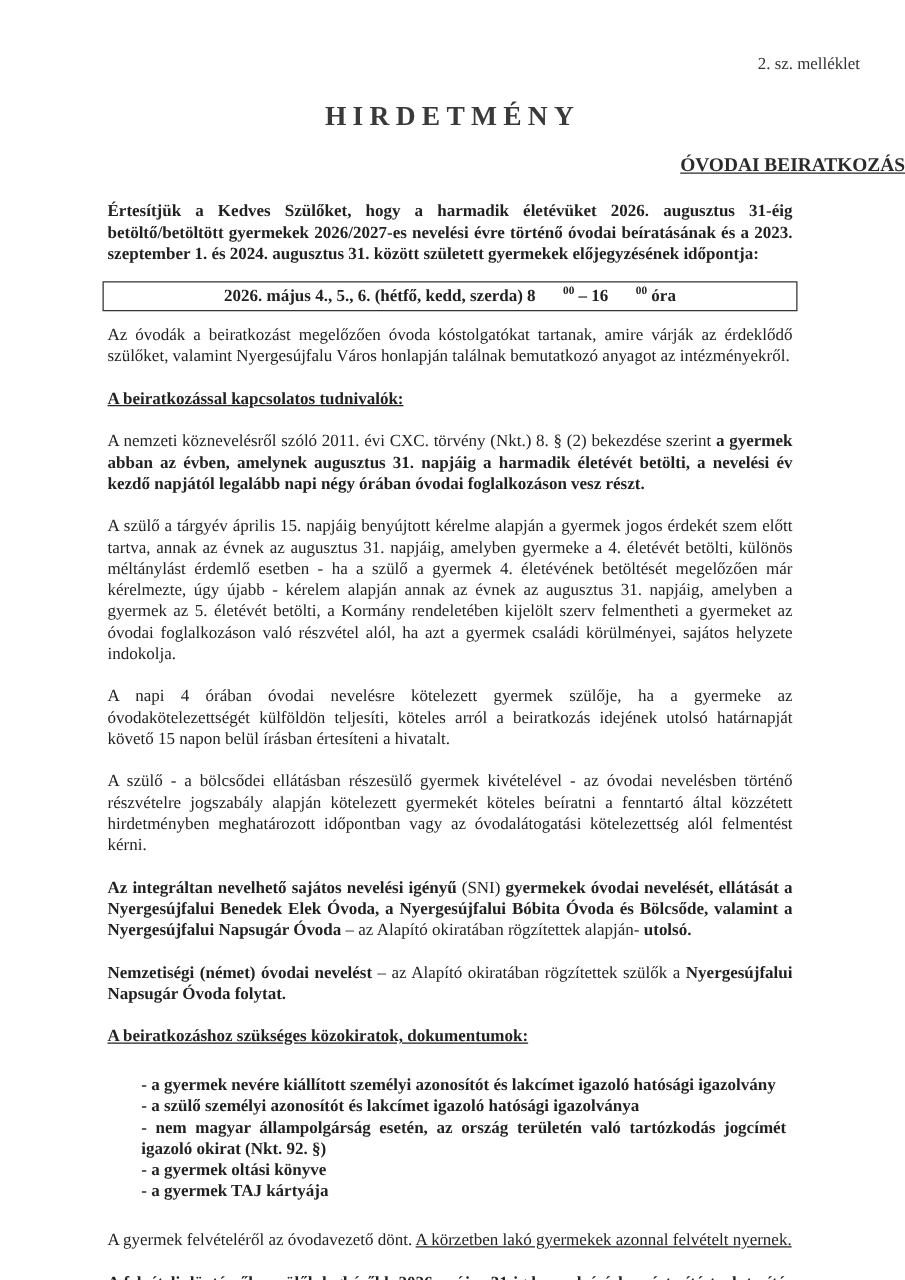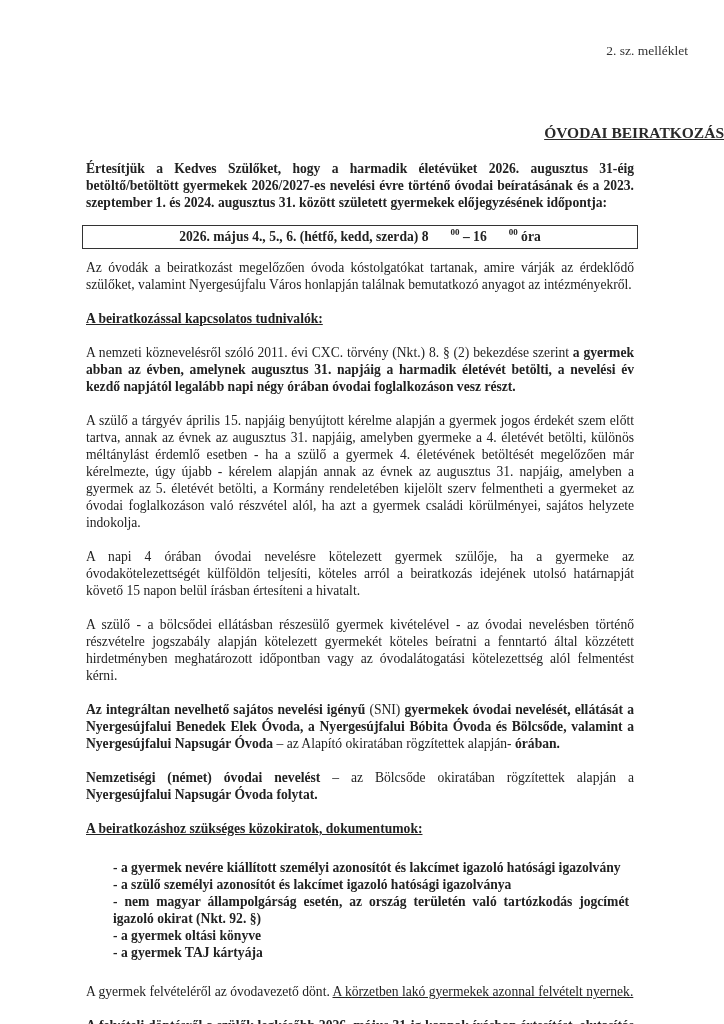--- a/index.html
+++ b/index.html
@@ -33,20 +33,21 @@
   .gap-s { height: 10px; }
   .heading { font-weight: bold; text-decoration: underline; }
   .doclist { margin: 5px; padding-left: 22px; list-style: none; font-weight: bold; }
   .doclist li { margin: 0; text-align: justify; }
 </style>
 </head>
 <body>
 
 <div class="page">
   <div class="annex">2. sz. melléklet</div>
+  <div class="title">HIRDETMÉNY</div>
   <div class="subtitle">ÓVODAI BEIRATKOZÁS</div>
 
   <div class="content">
     <p class="intro">Értesítjük a Kedves Szülőket, hogy a harmadik életévüket 2026. augusztus 31-éig betöltő/betöltött gyermekek 2026/2027-es nevelési évre történő óvodai beíratásának és a 2023. szeptember 1. és 2024. augusztus 31. között született gyermekek előjegyzésének időpontja:</p>
 
     <div class="datebox">
       <span>2026. május 4., 5., 6. (hétfő, kedd, szerda)</span>
       <span><span>8</span><sup>00</sup></span>
       <span>–</span>
       <span><span>16</span><sup>00</sup></span>
@@ -65,24 +66,24 @@
     <div class="gap"></div>
     <p>A szülő a tárgyév április 15. napjáig benyújtott kérelme alapján a gyermek jogos érdekét szem előtt tartva, annak az évnek az augusztus 31. napjáig, amelyben gyermeke a 4. életévét betölti, különös méltánylást érdemlő esetben - ha a szülő a gyermek 4. életévének betöltését megelőzően már kérelmezte, úgy újabb -  kérelem alapján annak az évnek az augusztus 31. napjáig, amelyben a gyermek az 5. életévét betölti, a Kormány rendeletében kijelölt szerv felmentheti a gyermeket az óvodai foglalkozáson való részvétel alól, ha azt a  gyermek családi körülményei, sajátos helyzete indokolja.</p>
 
     <div class="gap"></div>
     <p>A napi 4 órában óvodai nevelésre kötelezett gyermek szülője, ha a gyermeke az óvodakötelezettségét külföldön teljesíti, köteles arról a beiratkozás idejének utolsó határnapját követő 15 napon belül írásban értesíteni a hivatalt.</p>
 
     <div class="gap"></div>
     <p>A szülő - a bölcsődei ellátásban részesülő gyermek kivételével - az óvodai nevelésben történő részvételre jogszabály alapján kötelezett gyermekét köteles beíratni a fenntartó által közzétett hirdetményben meghatározott időpontban vagy az óvodalátogatási kötelezettség alól felmentést kérni.</p>
 
     <div class="gap"></div>
-    <p><span class="b">Az integráltan nevelhető sajátos nevelési igényű</span><span> (SNI) </span><span class="b">gyermekek óvodai nevelését, ellátását a Nyergesújfalui Benedek Elek Óvoda, a Nyergesújfalui Bóbita Óvoda és Bölcsőde, valamint a Nyergesújfalui Napsugár Óvoda</span><span> – az Alapító okiratában rögzítettek alapján- </span><span class="b">órában.</span></p>
+    <p><span class="b">Az integráltan nevelhető sajátos nevelési igényű</span><span> (SNI) </span><span class="b">gyermekek óvodai nevelését, ellátását a Nyergesújfalui Benedek Elek Óvoda, a Nyergesújfalui Bóbita Óvoda és Bölcsőde, valamint a Nyergesújfalui Napsugár Óvoda</span><span> – az Alapító okiratában rögzítettek alapján- </span><span class="b">utolsó.</span></p>
 
     <div class="gap"></div>
-    <p><span class="b">Nemzetiségi (német) óvodai nevelést</span><span> – az Bölcsőde okiratában rögzítettek alapján a </span><span class="b">Nyergesújfalui Napsugár Óvoda folytat.</span></p>
+    <p><span class="b">Nemzetiségi (német) óvodai nevelést</span><span> – az Alapító okiratában rögzítettek szülők a </span><span class="b">Nyergesújfalui Napsugár Óvoda folytat.</span></p>
 
     <div class="gap"></div>
     <p class="heading">A beiratkozáshoz szükséges közokiratok, dokumentumok:</p>
 
     <div class="gap"></div>
     <ul class="doclist">
       <li>- a gyermek nevére kiállított személyi azonosítót és lakcímet igazoló hatósági igazolvány</li>
       <li>- a szülő személyi azonosítót és lakcímet igazoló hatósági igazolványa</li>
       <li>- nem magyar állampolgárság esetén, az ország területén való tartózkodás jogcímét igazoló okirat (Nkt. 92. §)</li>
       <li>- a gyermek oltási könyve</li>

